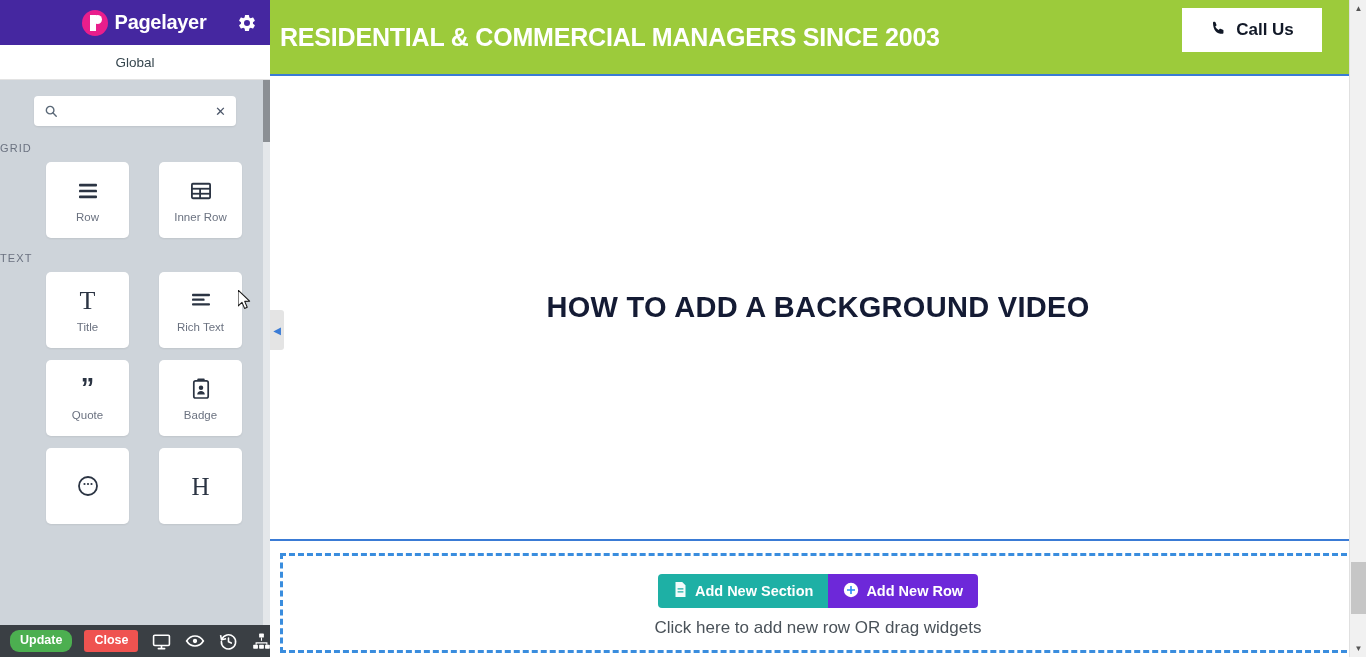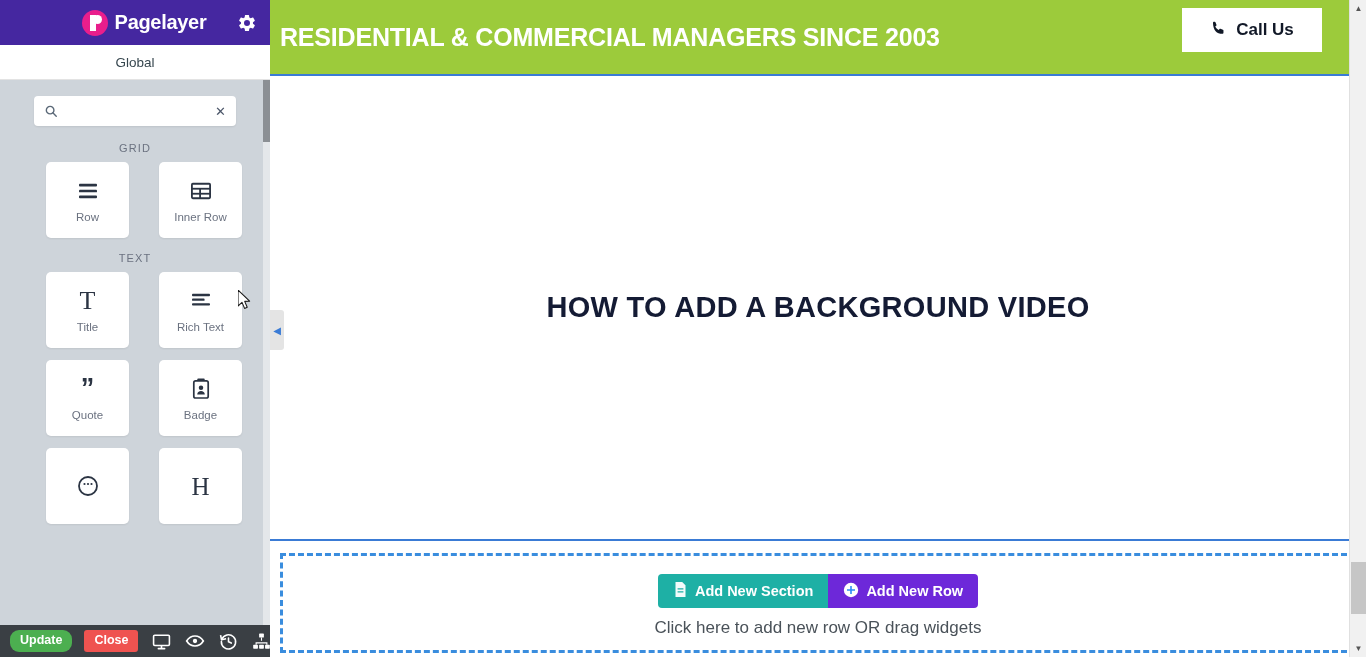--- a/index.html
+++ b/index.html
@@ -92,21 +92,21 @@
     width: 14px; height: 14px;
   }
   .s-clear {
     position: absolute; right: 10px; top: 50%;
     transform: translateY(-50%);
     font-size: 13px; color: #4a5568; cursor: pointer;
     line-height: 1;
   }
 
   .cat-label {
-    text-align: center; font-size: 11px; color: #6b7280;
+    text-align: left; font-size: 11px; color: #6b7280;
     letter-spacing: 1.1px; margin: 6px 0 8px 0;
   }
   .widget-grid {
     display: grid; grid-template-columns: 1fr 1fr;
     gap: 12px; padding: 0 28px;
   }
   .wcard {
     background: #ffffff; border-radius: 5px;
     height: 76px;
     display: flex; flex-direction: column;

